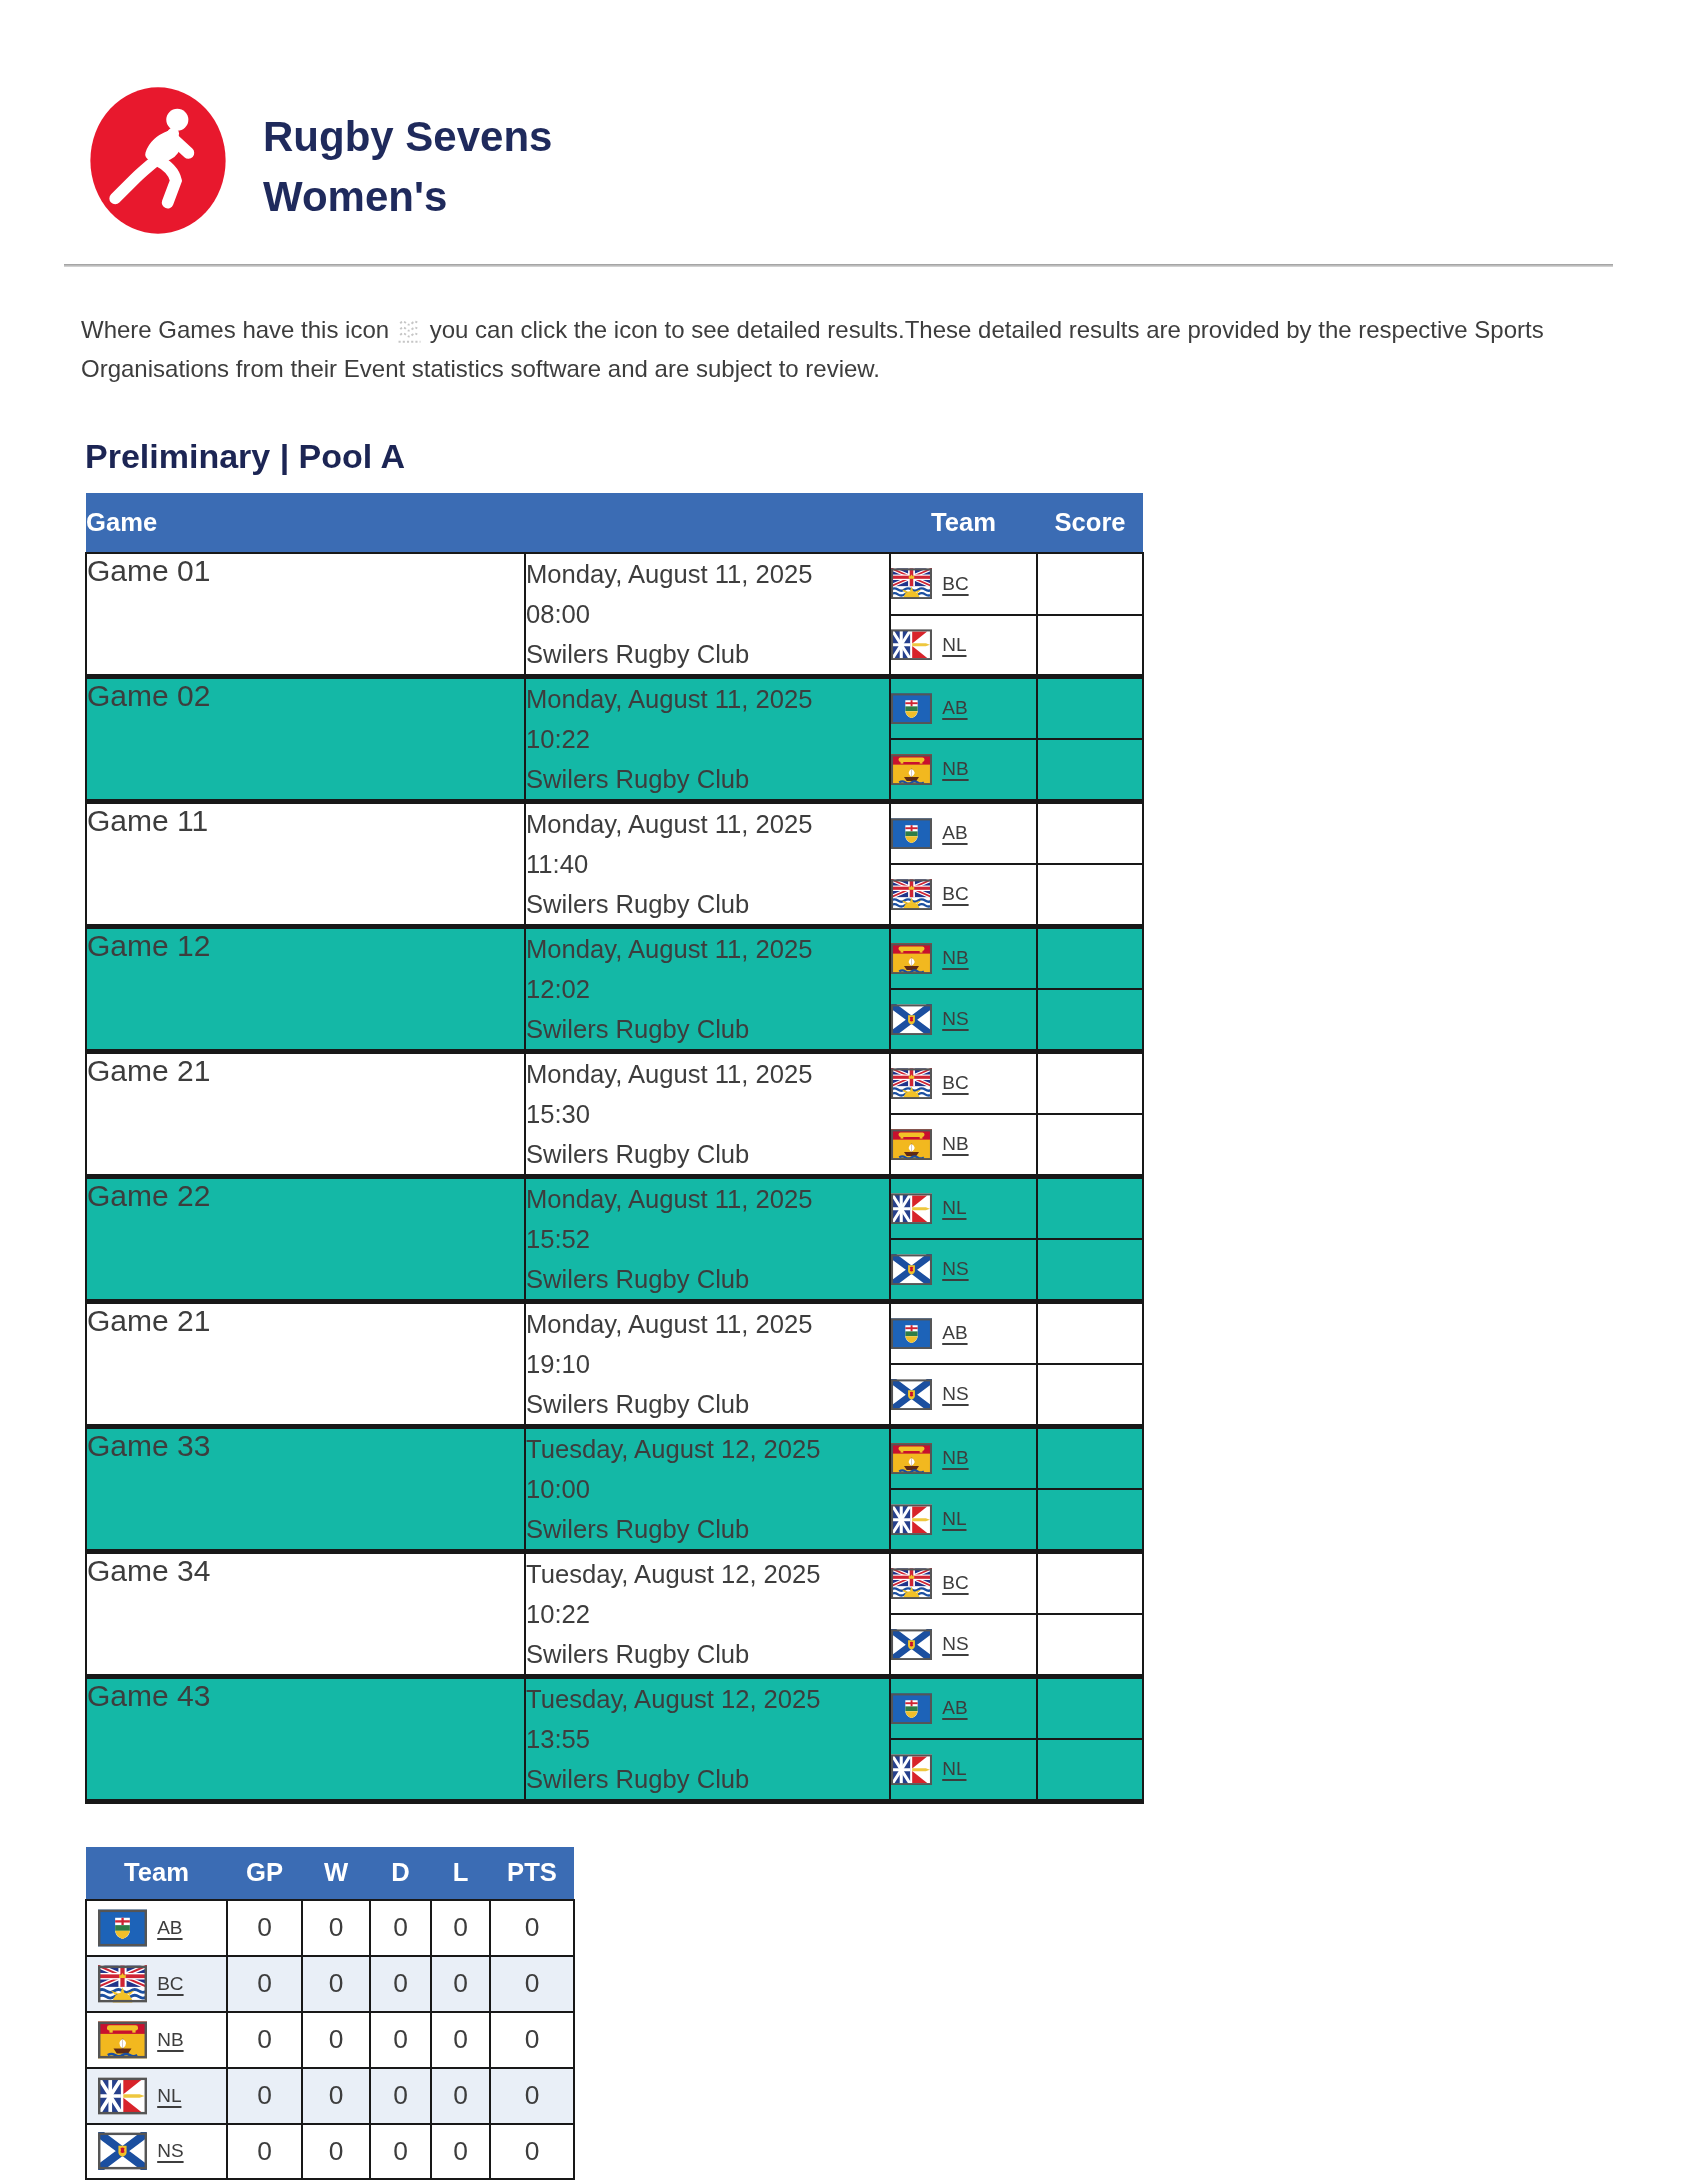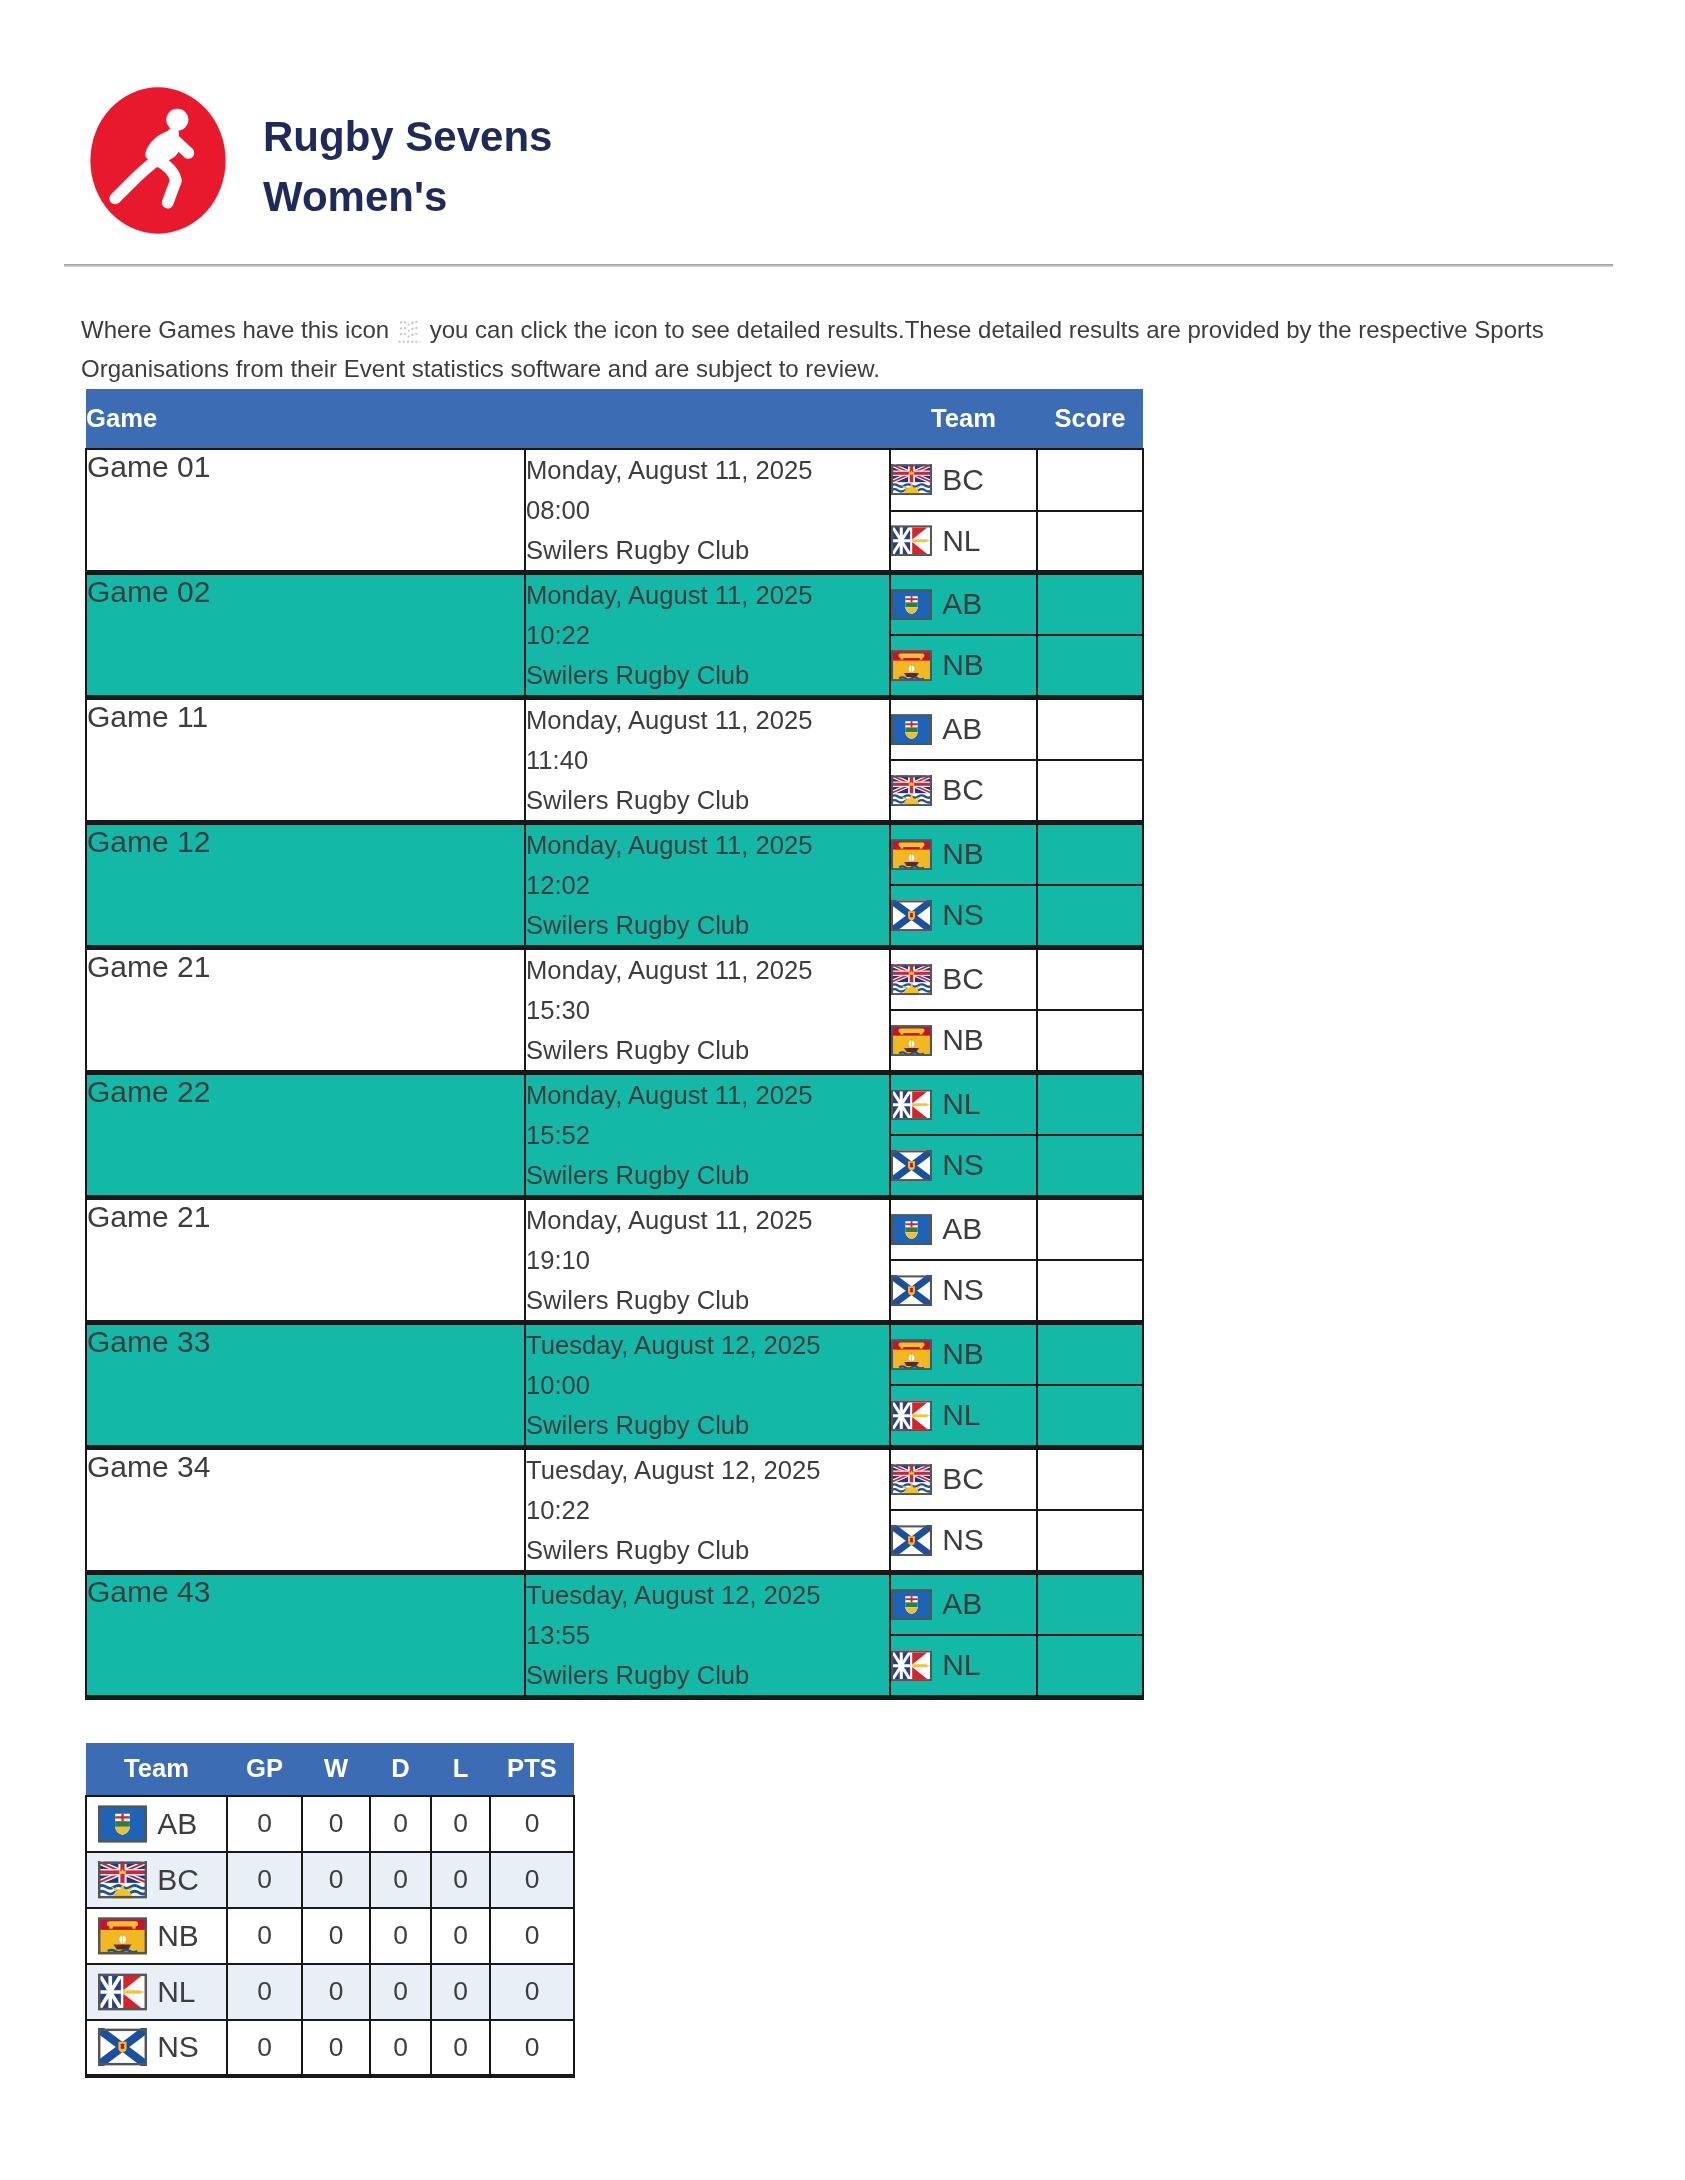--- a/index.html
+++ b/index.html
@@ -54,21 +54,21 @@
   table.sched tr { height: 60px; }
   table.sched tr.sep > td { border-top-width: 5.1px; }
   table.sched tr.alt > td { background: #14b8a6; }
   td.game-cell { vertical-align: top; padding: 17px 0 0 22px; font-size: 30px; }
   td.date-cell { vertical-align: top; padding: 12.8px 0 0 25.6px; font-size: 25.6px; }
   td.date-cell div { line-height: 40px; }
   td.team-cell { padding-left: 19px; }
   .team-wrap { display: flex; align-items: center; gap: 10.2px; }
   .flag { display: inline-block; line-height: 0; }
   a.team-code {
-    color: #3d3d3d; font-size: 30px; 
+    color: #3d3d3d; font-size: 19px; text-decoration: underline;
     text-decoration-thickness: 2.1px; text-underline-offset: 4.3px; cursor: pointer;
   }
   td.score-cell { }
 
   
   table.stand {
     border-collapse: collapse; table-layout: fixed;
     margin: 43px 0 0 85px; width: 489px;
     border-bottom: 4.3px solid #181818;
   }
@@ -113,20 +113,21 @@
 
   <p class="notice"><span>Where Games have this icon</span><span class="mini-icon"><svg width="27" height="31" viewBox="0 0 32 36">
           <g stroke="#c6c6c6" stroke-width="2.2" fill="none" stroke-dasharray="2.5 2.5">
             <path d="M5 7 q3.5 -3.5 7 0 t7 0 t7 0"></path>
             <path d="M5 14 q3.5 -3.5 7 0 t7 0 t7 0"></path>
             <path d="M5 21 q3.5 -3.5 7 0 t7 0 t7 0"></path>
             <path d="M3 29 h26"></path>
           </g>
         </svg></span><span>you can click the icon to see detailed results.These detailed results are provided by the respective Sports Organisations from their Event statistics software and are subject to review.</span></p>
 
+  <h2 class="section-title">Preliminary | Pool A</h2>
 
   <table class="sched">
     <colgroup>
       <col style="width:439px">
         <col style="width:365px">
         <col style="width:147px">
         <col style="width:106px">
     </colgroup>
     <thead>
       <tr>

